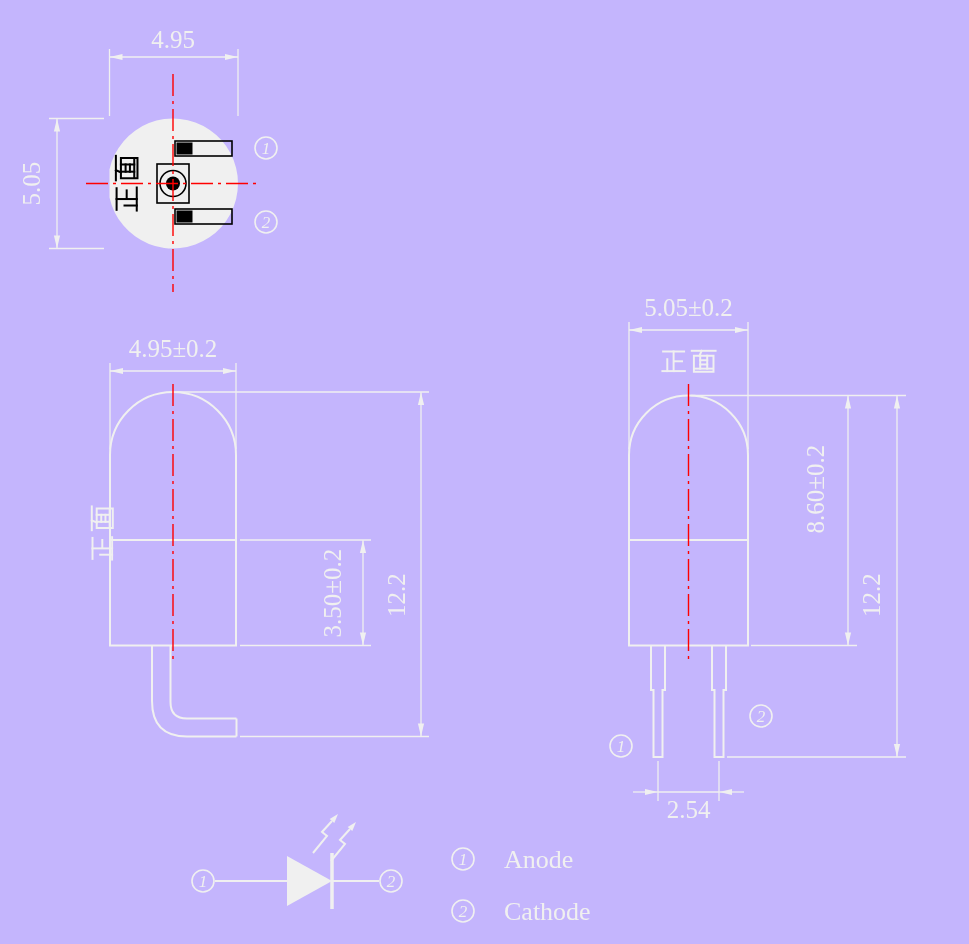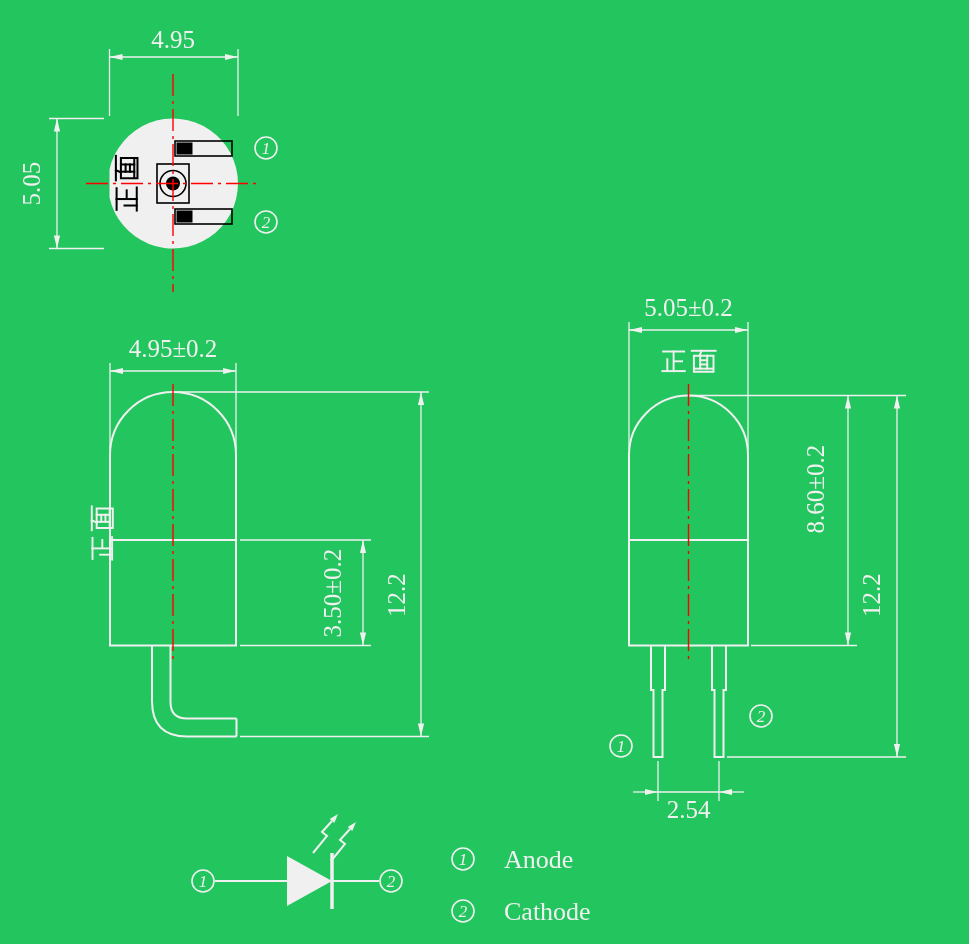--- a/index.html
+++ b/index.html
@@ -1,16 +1,16 @@
 <!DOCTYPE html>
 <html><head>
 <meta charset="utf-8">
 <style>
   html,body{margin:0;padding:0;background:#000;}
-  .canvas{width:969px;height:944px;background:#22c55e;overflow:hidden;}
+  .canvas{width:969px;height:944px;background:#c4b5fd;overflow:hidden;}
   svg{display:block;}
   text{user-select:none;}
   .dimtext{font-family:"Liberation Serif","DejaVu Serif",serif;font-size:25px;fill:#f0f0f0;text-anchor:middle;}
   .legendtext{font-family:"Liberation Serif","DejaVu Serif",serif;font-size:26px;fill:#f0f0f0;text-anchor:start;}
   .pindigit{font-family:"Liberation Serif","DejaVu Serif",serif;font-style:italic;font-size:17px;fill:#f0f0f0;text-anchor:middle;}
   .outline{stroke:#f0f0f0;stroke-width:2;fill:none;}
   .thin{stroke:#f0f0f0;stroke-width:1.3;fill:none;}
   .red{stroke:#ff0000;stroke-width:1.4;fill:none;stroke-dasharray:22 5 3 5;}
   .pincircle{stroke:#f0f0f0;stroke-width:1.6;fill:none;}
   .detail{stroke:#000;stroke-width:1.6;fill:none;}

